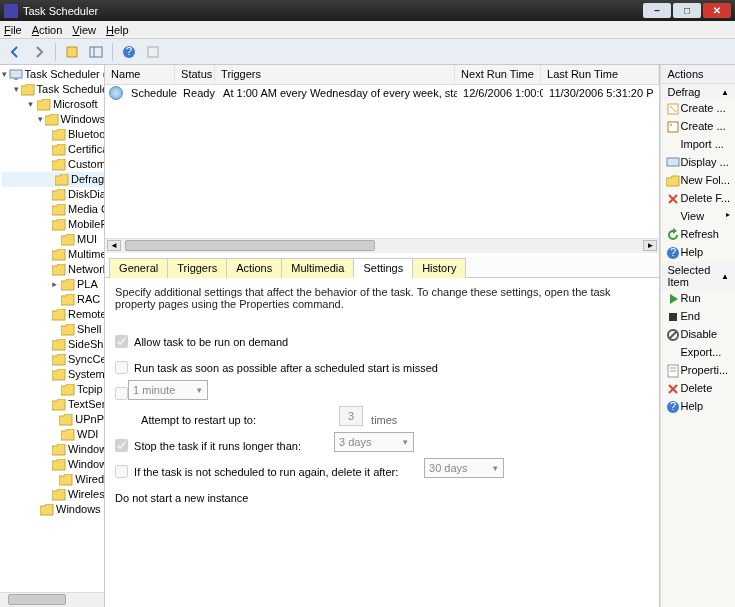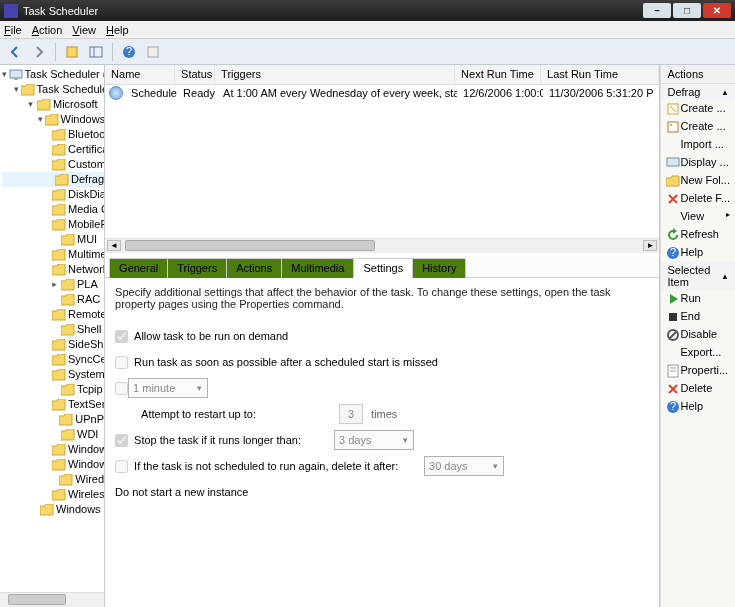--- a/index.html
+++ b/index.html
@@ -44,25 +44,25 @@
 .rows{ flex:1; overflow:hidden;}
 .row{ display:flex; padding:1px 0; align-items:center;}
 .cell{ padding:1px 6px; white-space:nowrap; overflow:hidden;}
 .task-icon{ width:14px; height:14px; border-radius:50%; background:radial-gradient(#cfe3f7,#6ea5d8); display:inline-block; margin:0 2px 0 4px; border:1px solid #5a8fc7;}
 .mainhscroll{ height:15px; background:#f0f0f0; border-top:1px solid #e0e0e0; position:relative;}
 .mainhscroll .thumb{ position:absolute; left:20px; top:1px; height:11px; width:250px; background:#cdcdcd; border:1px solid #aaa; border-radius:2px;}
 .mainhscroll .arr{ position:absolute; top:1px; width:14px; height:11px; background:#e8e8e8; border:1px solid #bbb; display:flex;align-items:center;justify-content:center; font-size:8px;}
 .mainhscroll .arr.l{left:2px;} .mainhscroll .arr.r{right:2px;}
 
 .tabs{ display:flex; background:#fbfbfb; border-bottom:1px solid #ccc; padding-left:4px; margin-top:4px;}
-.tab{ padding:3px 9px; border:1px solid #ccc; border-bottom:none; background:#4d7c0f; margin-right:-1px; cursor:default; position:relative; top:1px;}
+.tab{ padding:3px 9px; border:1px solid #ccc; border-bottom:none; background:#fef9c3; margin-right:-1px; cursor:default; position:relative; top:1px;}
 .tab.active{ background:#fff; border-bottom:1px solid #fff;}
 .panel{ flex:1; padding:8px 10px; overflow:auto; background:#fff;}
 .desc{ margin-bottom:14px; color:#222;}
-.frow{ display:flex; align-items:center; min-height:24px; margin-bottom:2px;}
+.frow{ display:flex; align-items:flex-end; min-height:24px; margin-bottom:2px;}
 .frow label{ margin-left:6px;}
 .chk{ width:13px; height:13px;}
 .indent{ margin-left:20px;}
 .combo{ width:80px; height:20px; border:1px solid #b0b0b0; background:#fafafa; display:flex; align-items:center; padding:0 4px; color:#888; justify-content:space-between;}
 .combo .arrow{font-size:8px;}
 .numfield{ width:24px; height:20px; border:1px solid #ccc; background:#f5f5f5; color:#888; text-align:center; display:flex; align-items:center; justify-content:center;}
 
 
 .actions{ width:80px; background:#f7f7f4; border-left:1px solid #ddd; display:flex; flex-direction:column;}
 .ahdr{ background:#eef0f2; padding:3px 6px; font-weight:400; border-bottom:1px solid #ddd;}

